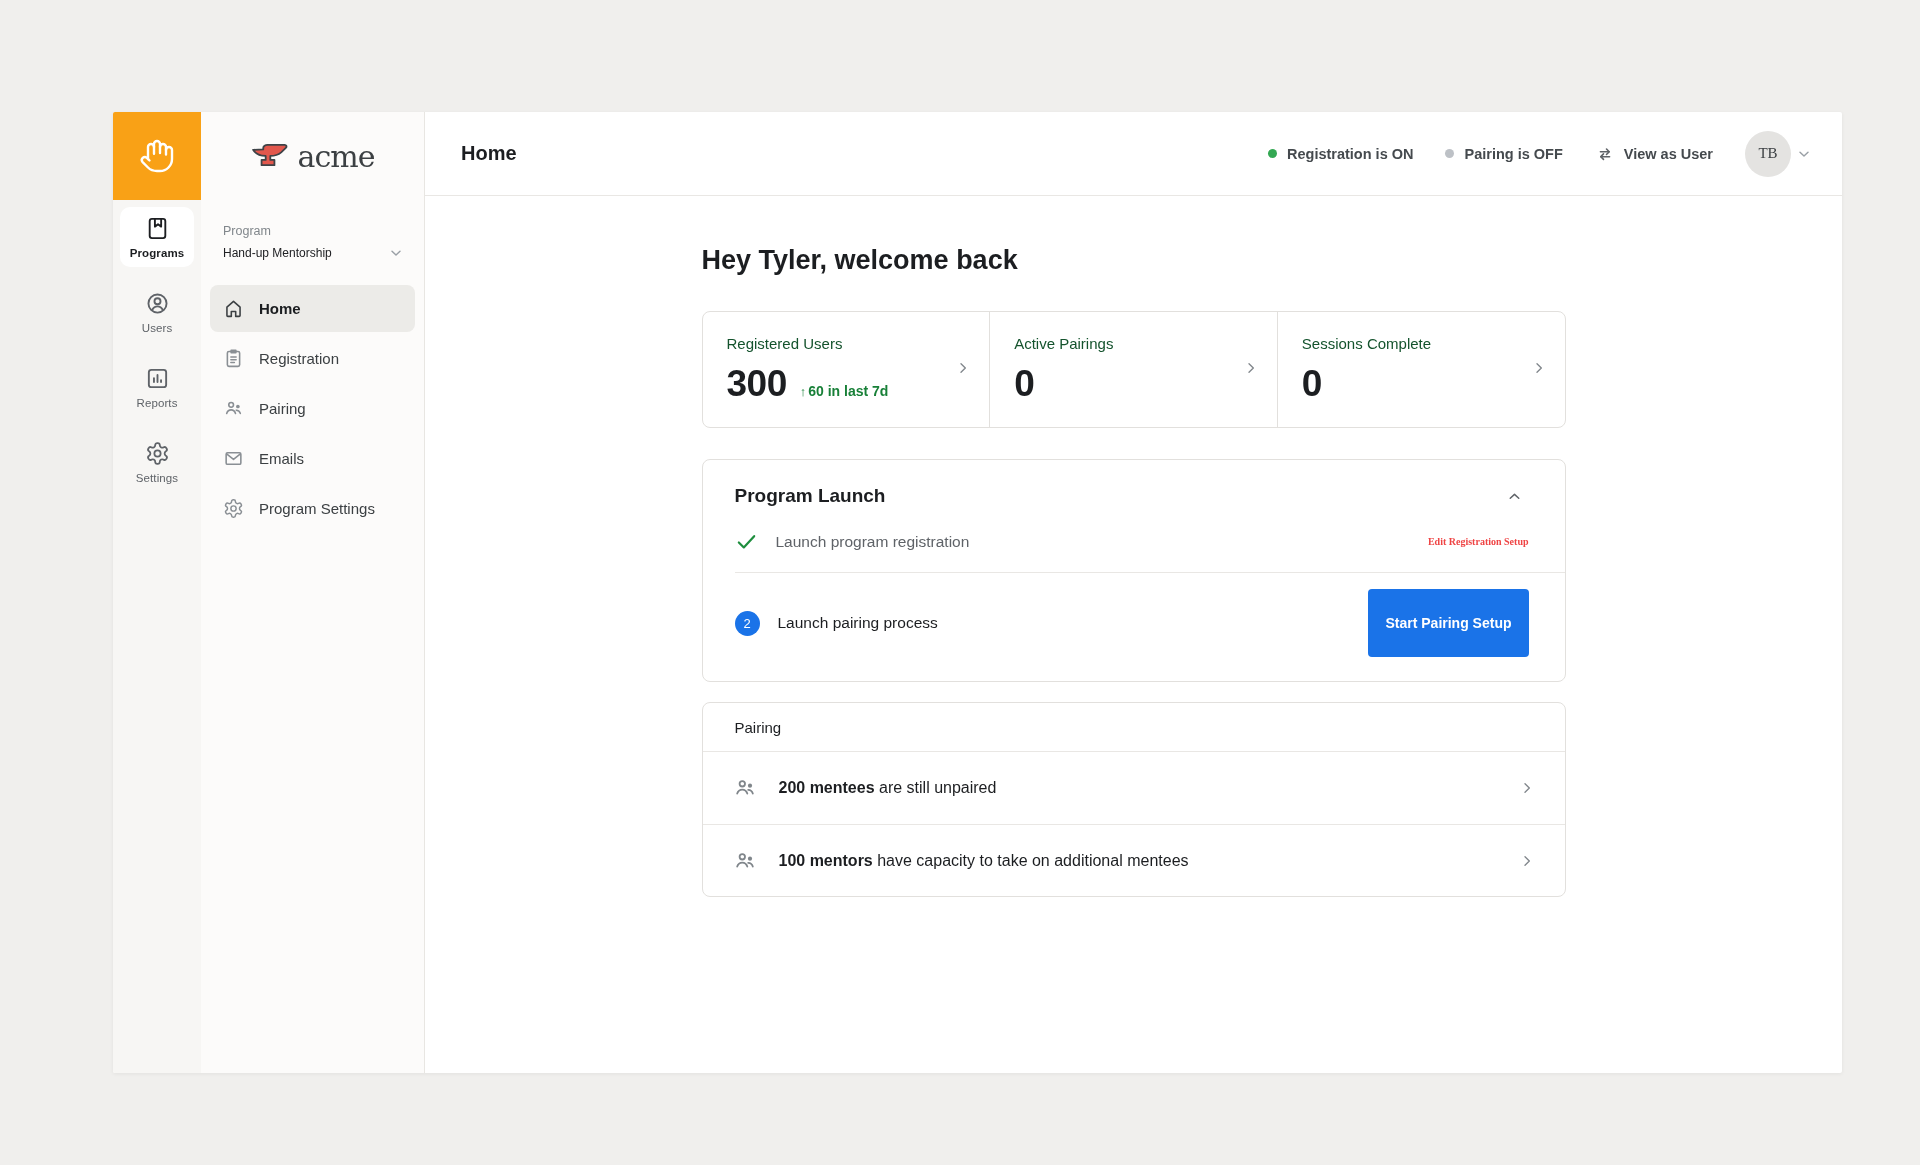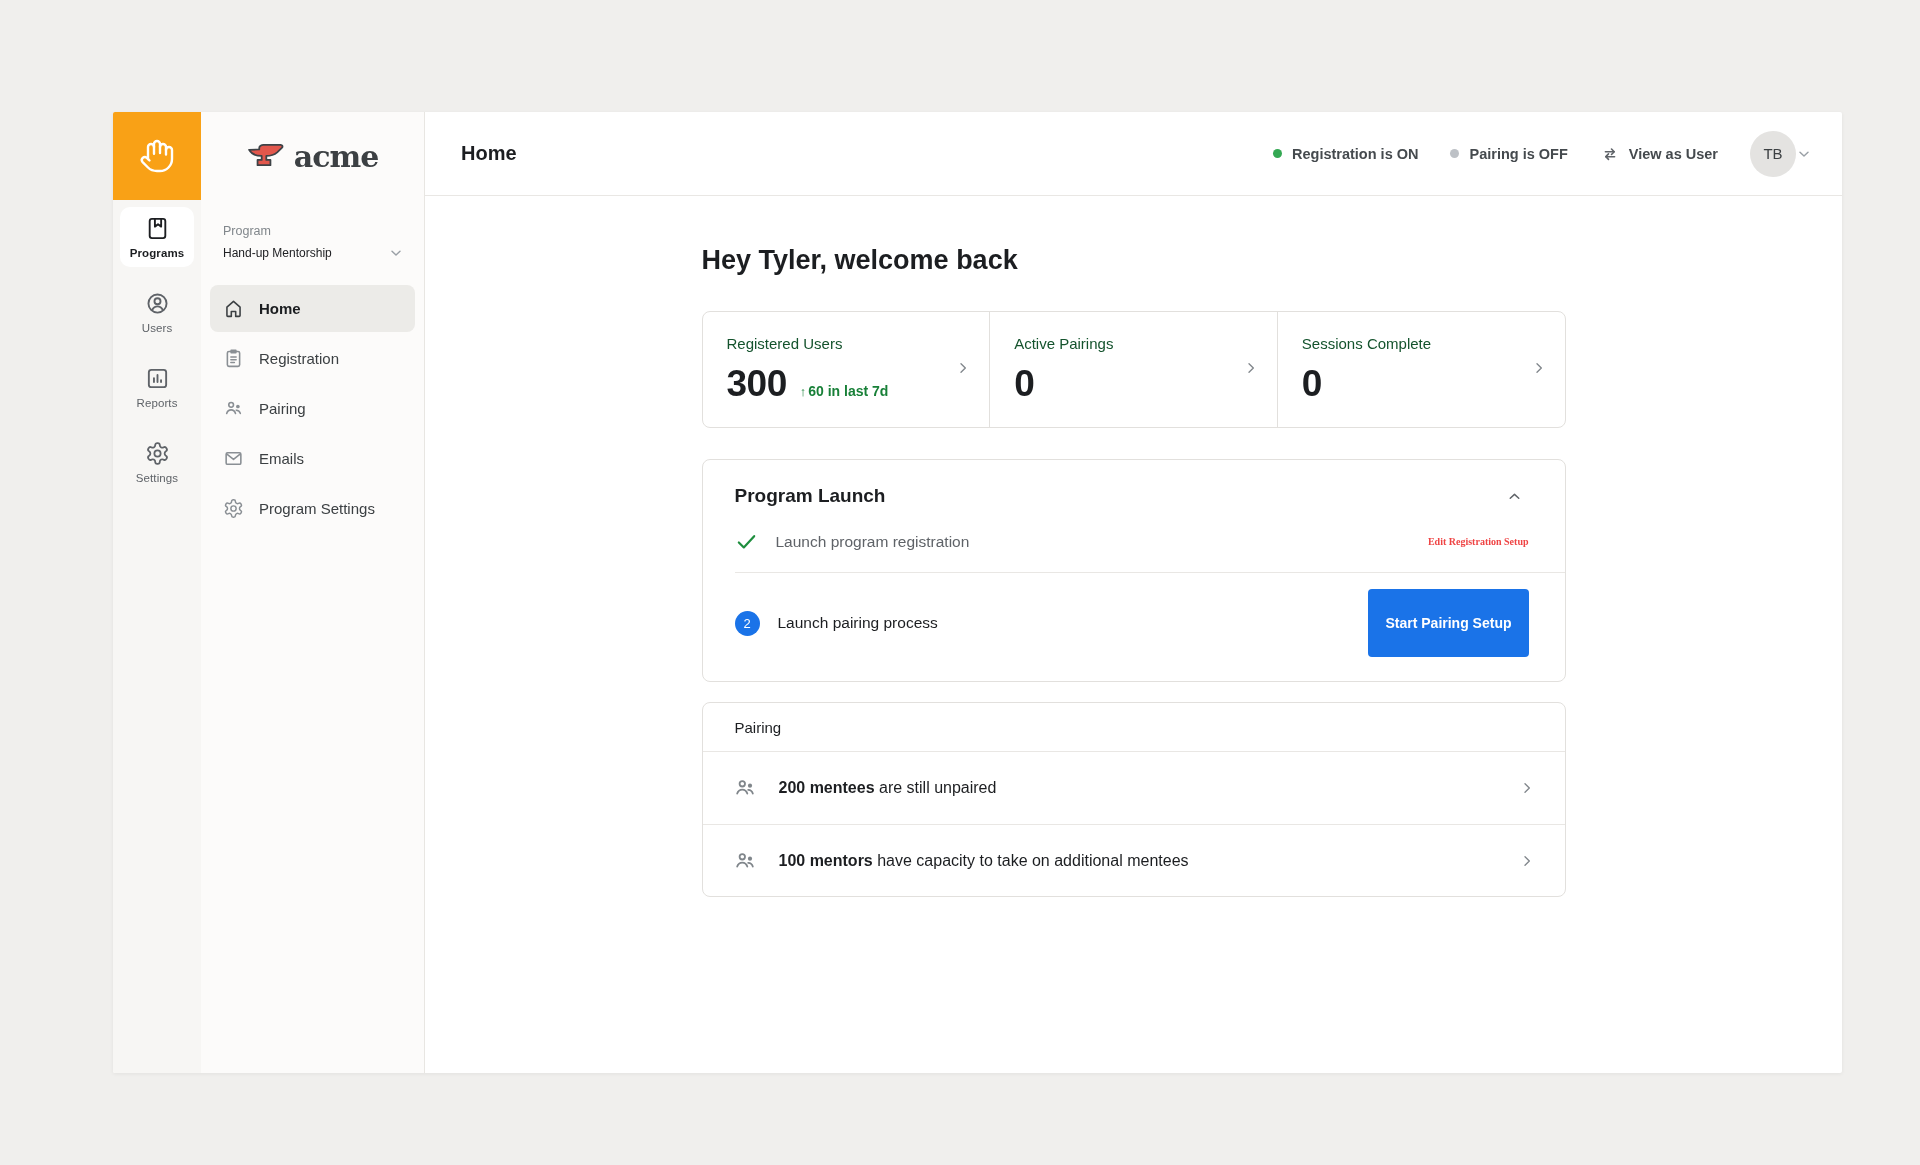--- a/index.html
+++ b/index.html
@@ -28,21 +28,21 @@
   .rail-item { width:74px; padding:9px 2px 8px; border-radius:10px; display:flex; flex-direction:column; align-items:center; gap:6px; color:#5f6368; cursor:pointer; }
   .rail-item svg { width:25px; height:25px; }
   .rail-item .rail-label { font-size:11.5px; letter-spacing:.1px; }
   .rail-item.active { background:#ffffff; color:#1c1e21; }
   .rail-item.active .rail-label { font-weight:700; }
 
   
   .sidebar { width:224px; background:#fcfbfa; border-right:1px solid #e8e6e2; display:flex; flex-direction:column; flex-shrink:0; }
   .logo-row { height:88px; display:flex; align-items:center; justify-content:center; gap:9px; }
   .logo-row svg { width:38px; height:29px; }
-  .logo-text { font-family:"DejaVu Serif", serif; font-weight:bold; font-size:30px; color:#3c4043; letter-spacing:-1px; }
+  .logo-text { font-family:"DejaVu Serif", serif; font-weight:normal; font-size:30px; color:#3c4043; letter-spacing:-1px; }
   .program-select { padding:24px 20px 12px 22px; cursor:pointer; }
   .program-label { font-size:12.5px; color:#80868b; }
   .program-name-row { display:flex; align-items:center; justify-content:space-between; margin-top:7px; }
   .program-name { font-size:12px; color:#202124; }
   .program-name-row svg { width:16px; height:16px; color:#9aa0a6; flex-shrink:0; }
   .side-nav { padding:12px 9px; display:flex; flex-direction:column; gap:3px; }
   .side-item { display:flex; align-items:center; gap:15px; padding:13px 13px; border-radius:8px; font-size:15px; color:#3c4043; cursor:pointer; }
   .side-item svg { width:21px; height:21px; color:#8a8f94; flex-shrink:0; }
   .side-item.active { background:#ecebe8; color:#1c1e21; font-weight:700; }
   .side-item.active svg { color:#3c4043; }
@@ -51,21 +51,21 @@
   .main { flex:1; display:flex; flex-direction:column; min-width:0; }
   .topbar { height:84px; border-bottom:1px solid #e9e7e4; display:flex; align-items:center; padding:0 30px 0 36px; flex-shrink:0; }
   .topbar-title { font-size:20px; font-weight:700; color:#1c1e21; }
   .topbar-right { margin-left:auto; display:flex; align-items:center; gap:32px; }
   .status-item { display:flex; align-items:center; gap:10px; font-size:14.5px; font-weight:700; color:#454a4e; }
   .dot { width:9px; height:9px; border-radius:50%; }
   .dot.on { background:#34a853; }
   .dot.off { background:#bdc1c6; }
   .view-as { display:flex; align-items:center; gap:9px; font-size:14.5px; font-weight:700; color:#454a4e; cursor:pointer; }
   .view-as svg { width:20px; height:20px; color:#5f6368; }
-  .avatar-group { display:flex; align-items:center; cursor:pointer; }
+  .avatar-group { display:flex; align-items:center; gap:5px; cursor:pointer;font-family:Liberation Serif, serif; }
   .avatar { width:46px; height:46px; border-radius:50%; background:#e4e3e1; display:flex; align-items:center; justify-content:center; font-size:15px; color:#3c4043; }
   .avatar-group svg { width:16px; height:16px; color:#9aa0a6; }
 
   .content { flex:1; overflow:hidden; }
   .content-inner { width:864px; margin:0 auto; padding-top:49px; }
   .greeting { font-size:27px; font-weight:700; color:#1c1e21; margin-bottom:35px; }
 
   
   .stats-row { display:flex; border:1px solid #e2e0dd; border-radius:8px; background:#fff; }
   .stat-card { flex:1; padding:23px 24px 22px; position:relative; cursor:pointer; }

